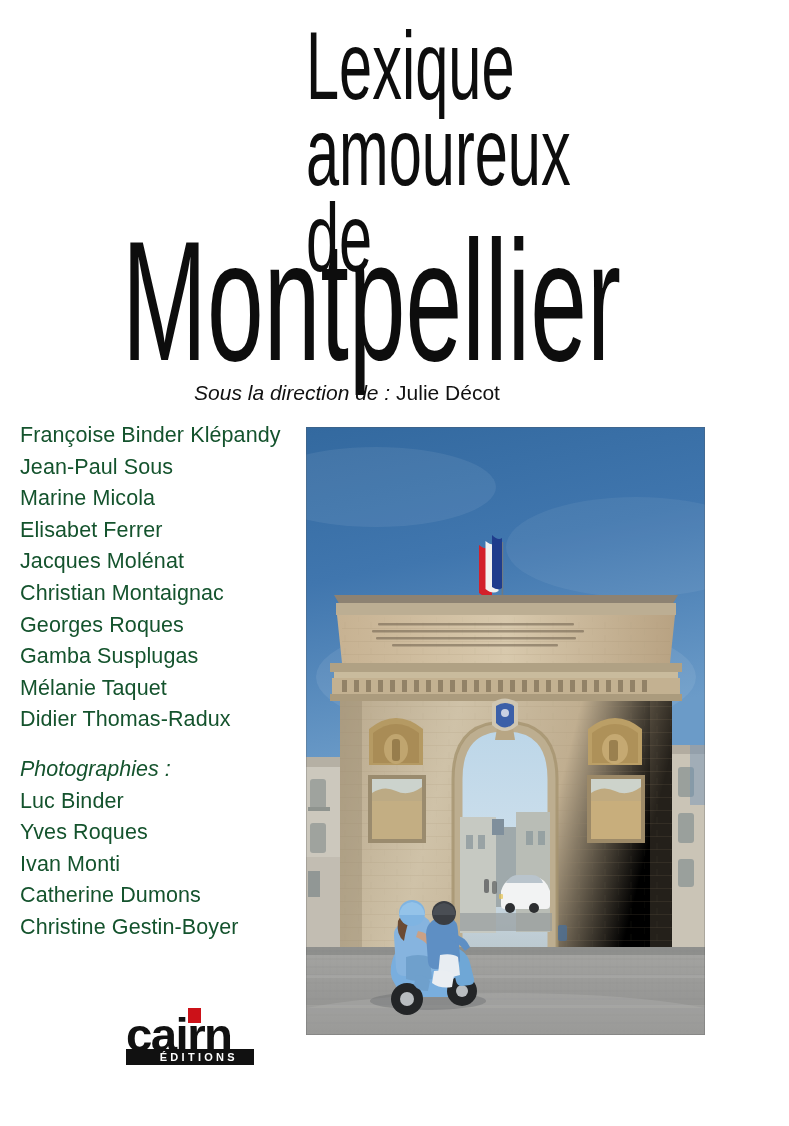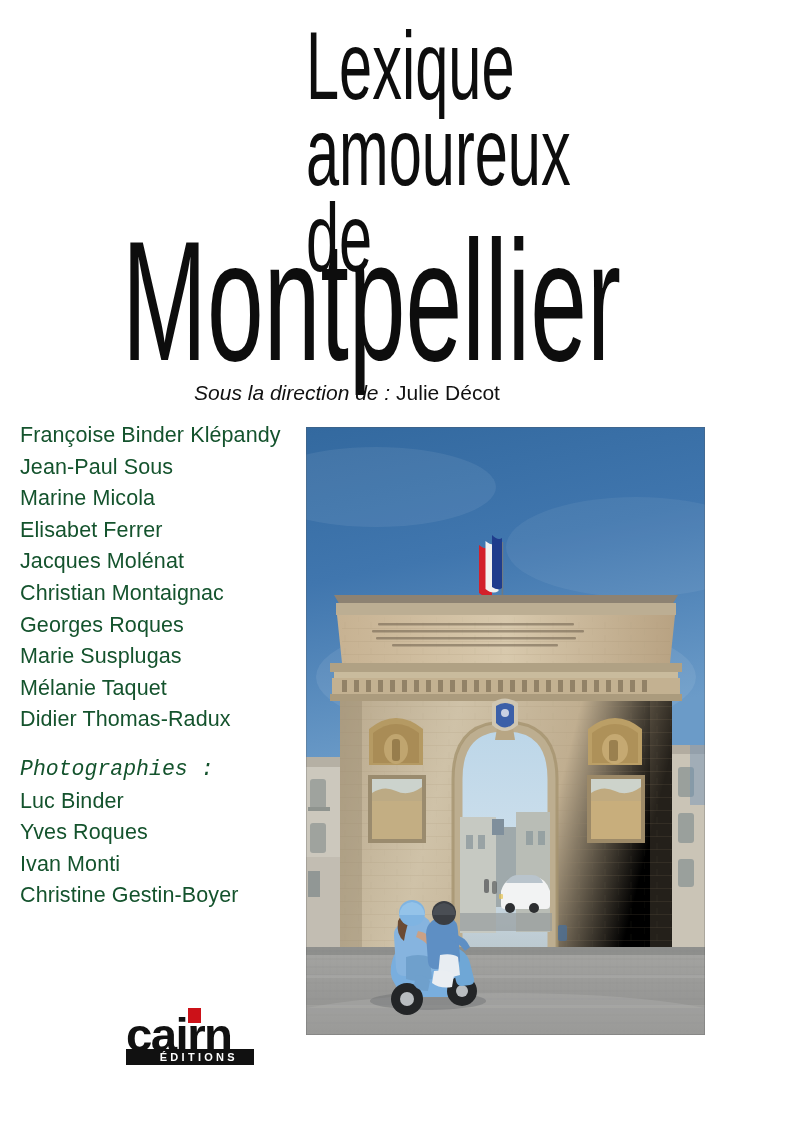--- a/index.html
+++ b/index.html
@@ -95,21 +95,21 @@
     white-space: nowrap;
     font-family: "Liberation Sans Narrow", "Liberation Sans", sans-serif;
     letter-spacing: 0.1px;
   }
   .section-head {
     font-size: 21.5px;
     line-height: 31.6px;
     font-style: italic;
     white-space: nowrap;
     margin-top: 18px;
-    font-family: Liberation Mono, monospace;
+    font-family: Liberation Sans, sans-serif;
   }
 
   
   .photo {
     position: absolute;
     left: 306px;
     top: 427px;
     width: 399px;
     height: 608px;
     overflow: hidden;
@@ -189,28 +189,29 @@
   </div>
 
   <div class="left-col">
     <div class="name-row">Françoise Binder Klépandy</div>
     <div class="name-row">Jean-Paul Sous</div>
     <div class="name-row">Marine Micola</div>
     <div class="name-row">Elisabet Ferrer</div>
     <div class="name-row">Jacques Molénat</div>
     <div class="name-row">Christian Montaignac</div>
     <div class="name-row">Georges Roques</div>
-    <div class="name-row">Marie Susplugas</div>
+    <div class="name-row">Gamba Susplugas</div>
     <div class="name-row">Mélanie Taquet</div>
     <div class="name-row">Didier Thomas-Radux</div>
 
     <div class="section-head">Photographies :</div>
     <div class="name-row">Luc Binder</div>
     <div class="name-row">Yves Roques</div>
     <div class="name-row">Ivan Monti</div>
+    <div class="name-row">Catherine Dumons</div>
     <div class="name-row">Christine Gestin-Boyer</div>
   </div>
 
   <div class="photo">
     <svg width="399" height="608" viewBox="0 0 399 608" xmlns="http://www.w3.org/2000/svg">
       <defs>
         <linearGradient id="skyG" x1="0" y1="0" x2="0.25" y2="1">
           <stop offset="0%" stop-color="#33699f"></stop>
           <stop offset="45%" stop-color="#4076ae"></stop>
           <stop offset="100%" stop-color="#6b9bc8"></stop>

